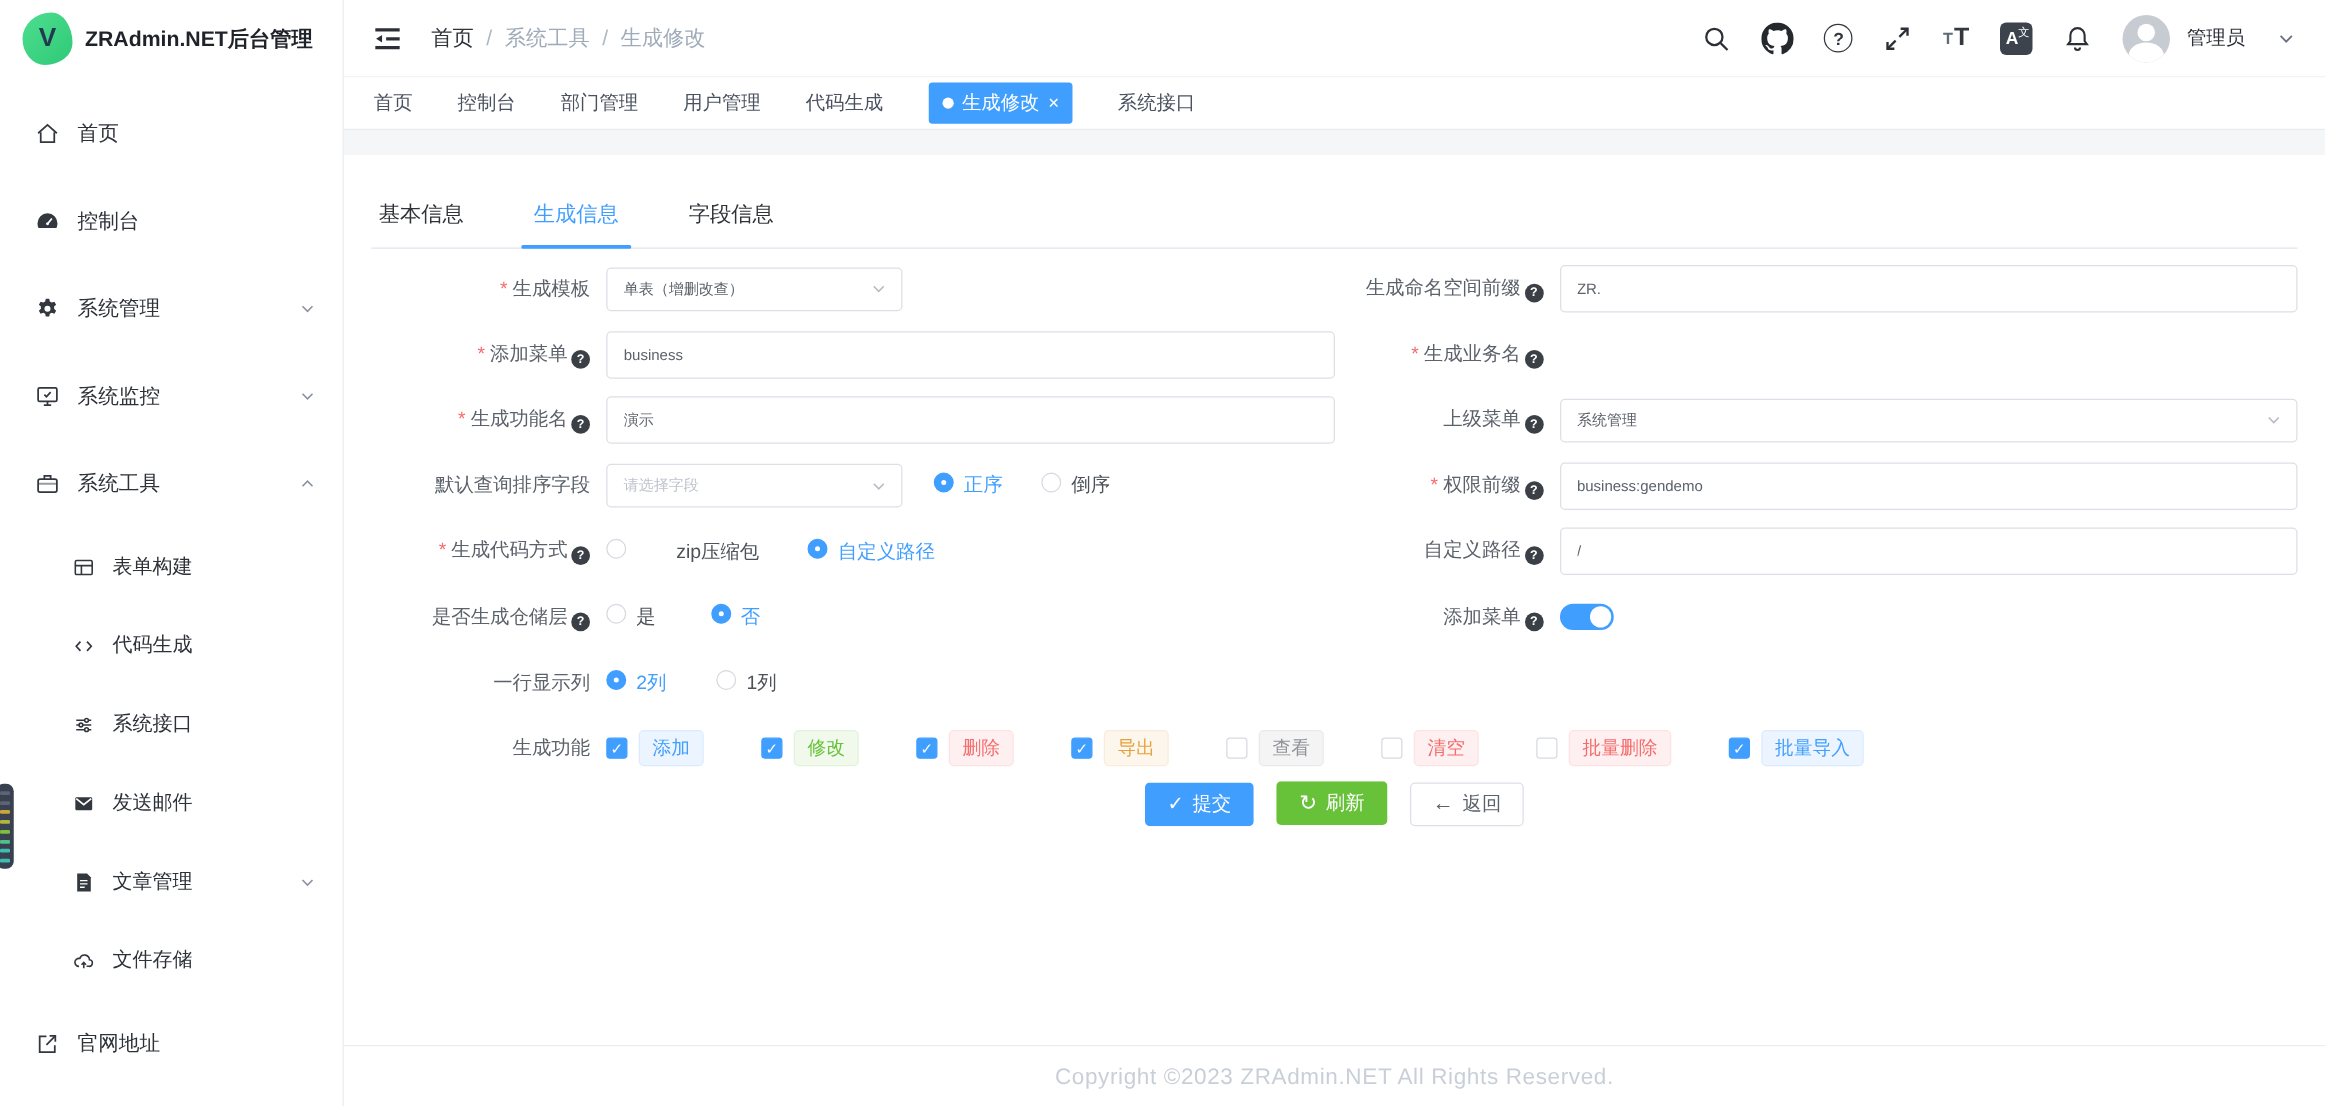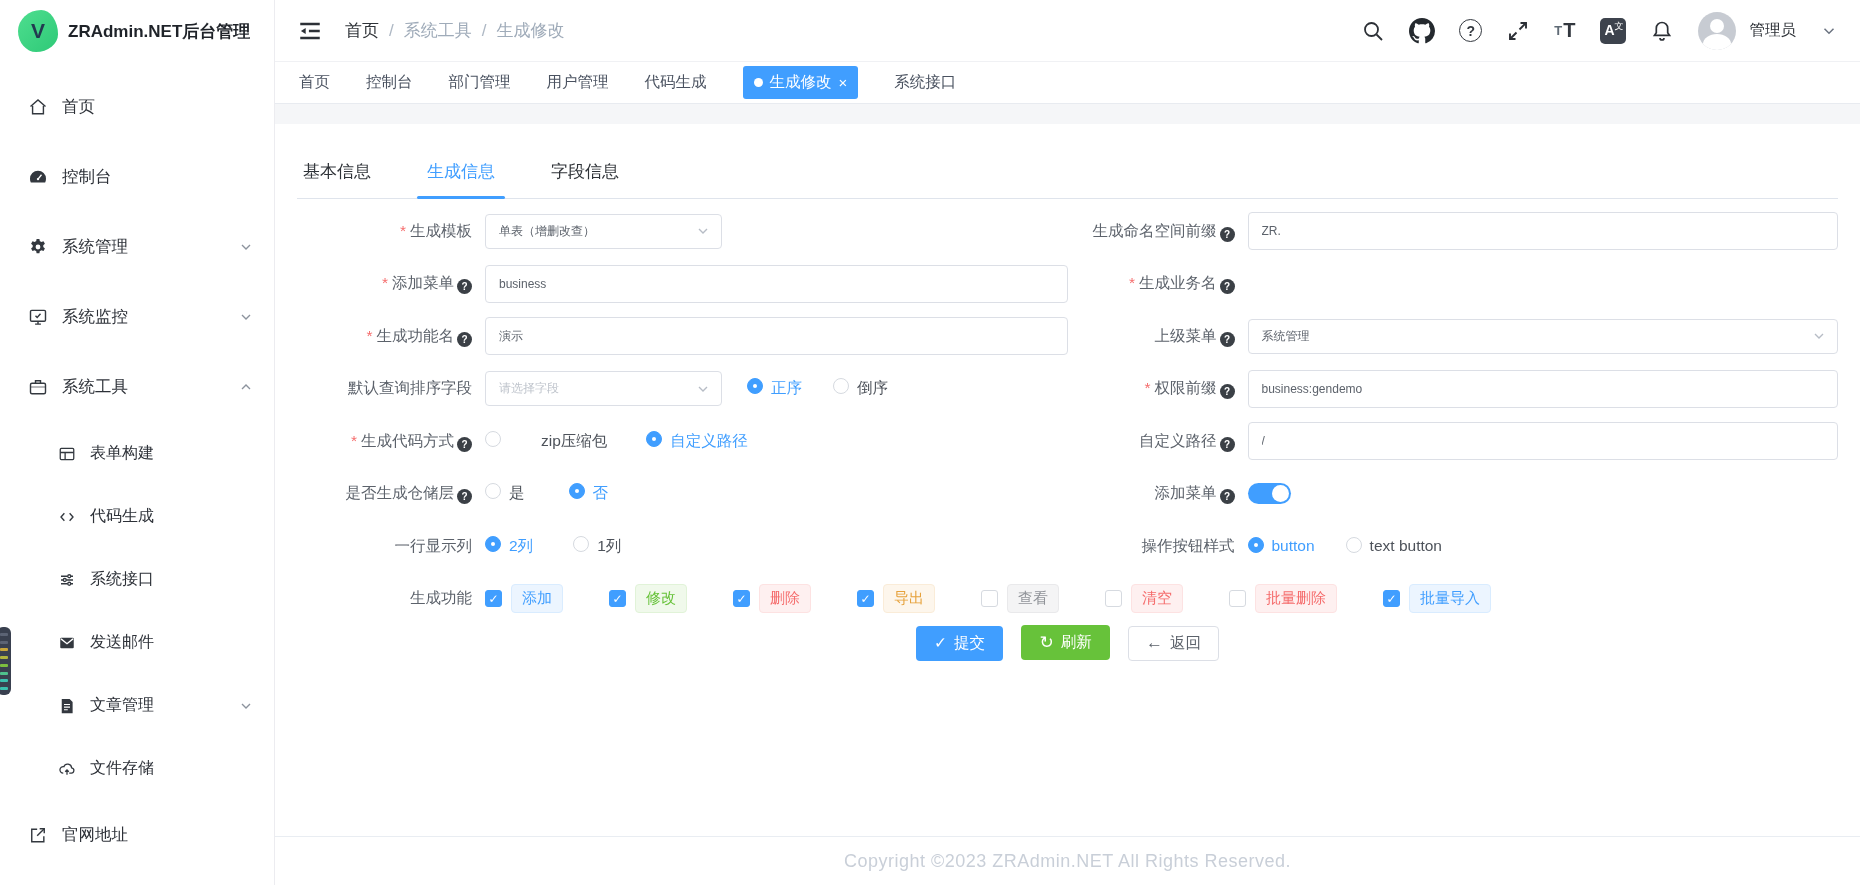--- a/index.html
+++ b/index.html
@@ -490,33 +490,20 @@
 
           <div class="frow">
             <label class="flabel"><span>添加菜单</span><span class="help"></span></label>
             <div class="fcontrol">
               <div class="switch">
                   <span class="knob"></span>
                 </div>
             </div>
           </div>
 
-          <div class="frow">
-            <label class="flabel"><span>操作按钮样式</span></label>
-            <div class="fcontrol">
-              <label class="radio checked">
-                  <span class="rdot"></span>
-                  <span class="rlabel">button</span>
-                </label>
-              <label class="radio">
-                  <span class="rdot"></span>
-                  <span class="rlabel">text button</span>
-                </label>
-            </div>
-          </div>
 
         </div>
       </div>
 
       <div class="frow">
         <label class="flabel"><span>生成功能</span></label>
         <div class="fcontrol">
           <span class="ck-item checked">
               <span class="ckbox"></span>
               <span class="tag-lab tag-blue">添加</span>

